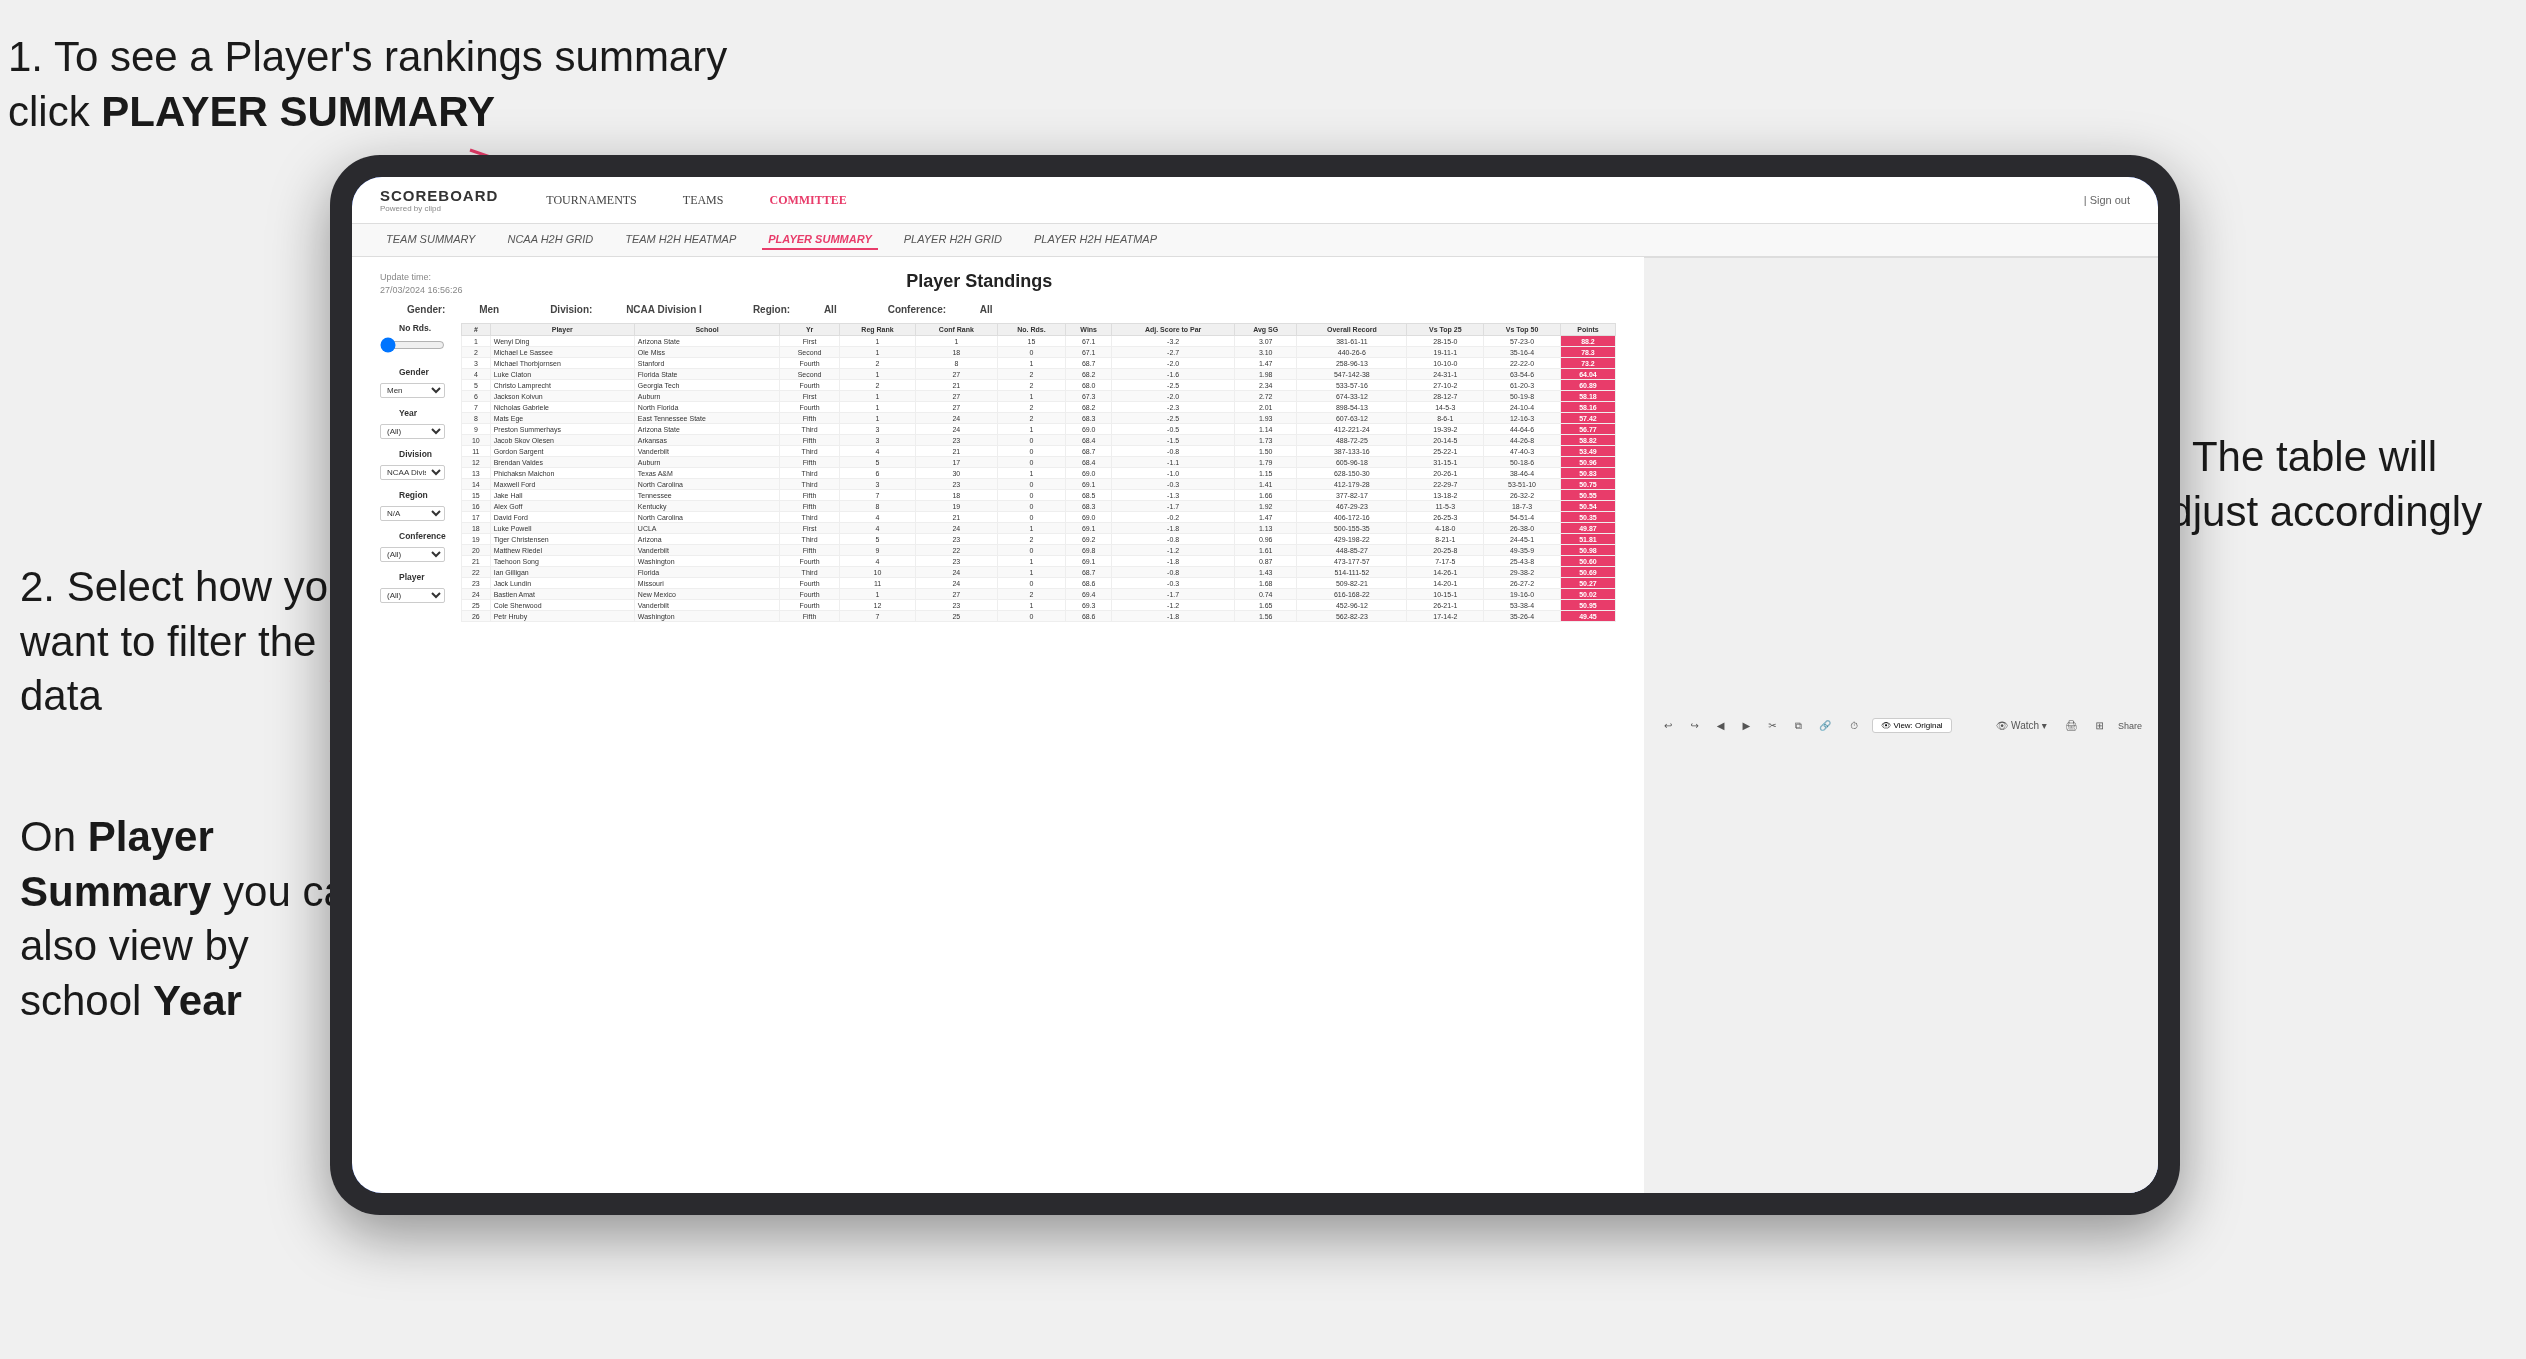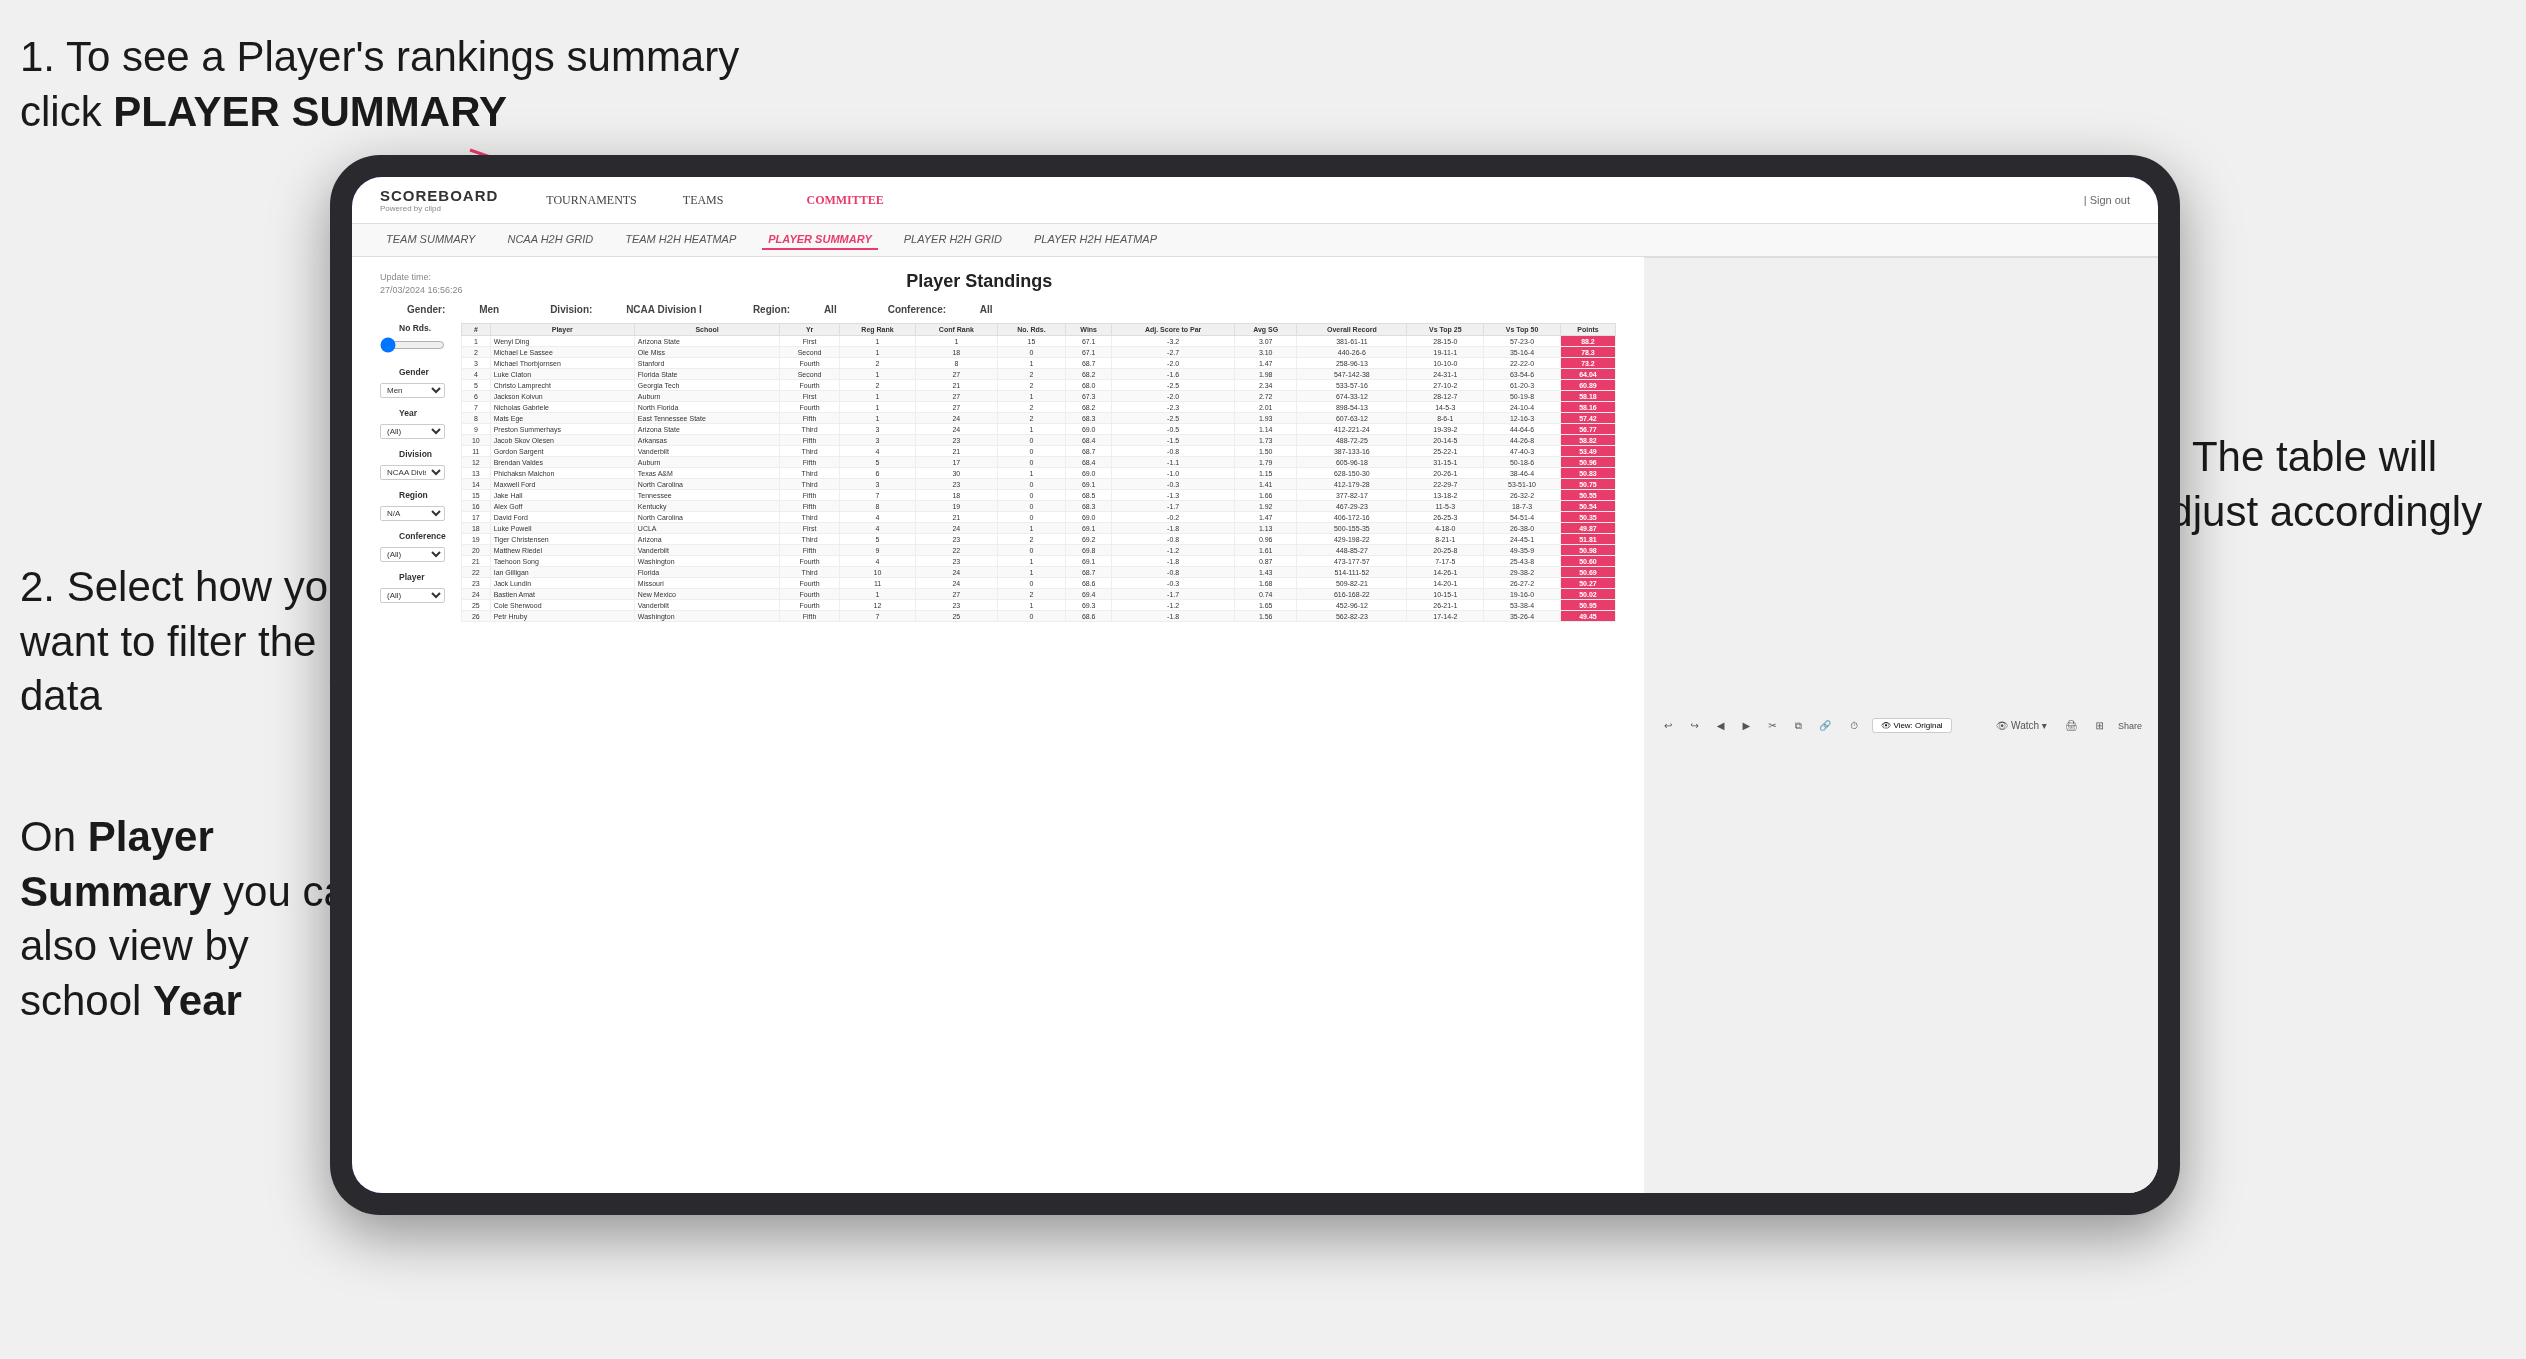--- a/index.html
+++ b/index.html
@@ -16,21 +16,21 @@
     .annotation {
       position: absolute;
       font-size: 42px;
       line-height: 1.3;
       color: #1a1a1a;
     }
     .annotation strong { font-weight: 900; }
 
     .annotation-1 {
       top: 30px;
-      left: 20px;
+      left: 8px;
       width: 780px;
     }
     .annotation-2 {
       top: 560px;
       left: 20px;
       width: 340px;
     }
     .annotation-3 {
       top: 380px;
       right: 20px;
@@ -96,21 +96,21 @@
       color: #888;
     }
     .nav-item {
       font-size: 12px;
       color: #444;
       cursor: pointer;
       padding: 4px 8px;
       font-weight: 500;
       font-family: Liberation Serif, serif;
     }
-    .nav-item.active { color: #e83c6a; font-weight: 600; margin-left: 37px; }
+    .nav-item.active { color: #e83c6a; font-weight: 600; }
     .nav-right {
       margin-left: auto;
       font-size: 11px;
       color: #666;
     }
 
     
     .sub-nav {
       background: #f8f8f8;
       border-bottom: 1px solid #ddd;

